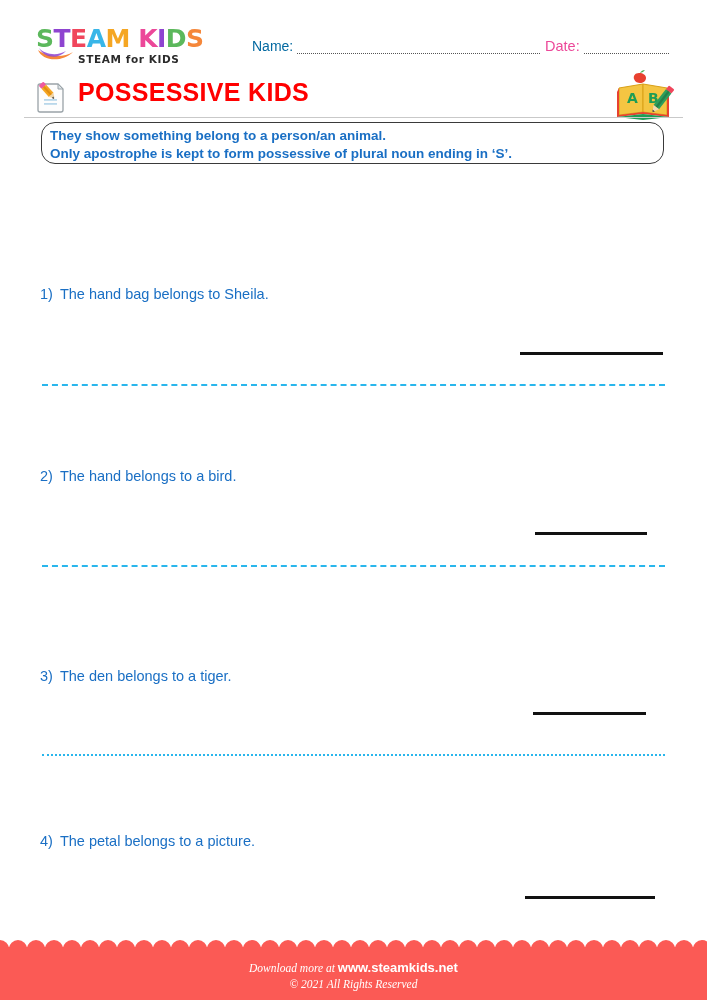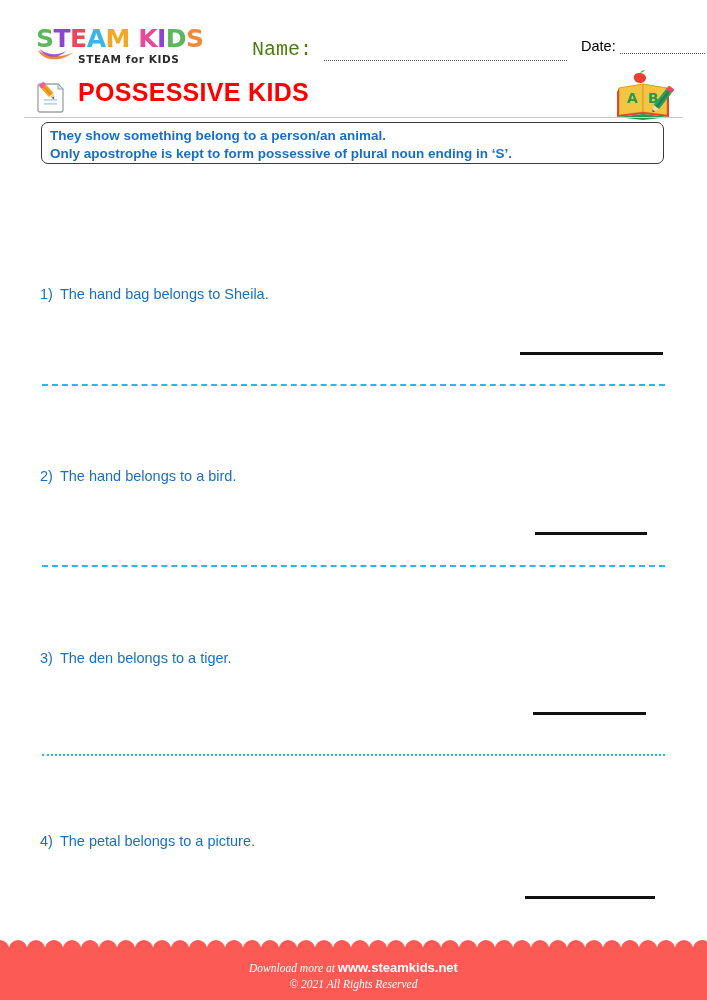--- a/index.html
+++ b/index.html
@@ -64,32 +64,31 @@
     font-weight: bold;
     color: #2b2b2b;
     letter-spacing: 0.6px;
     font-family: "DejaVu Sans", sans-serif;
   }
 
   .namefield {
     position: absolute;
     left: 252px;
     top: 38px;
-    font-size: 20px;
-    color: #4d7c0f;
-    font-family: Liberation Mono, monospace;
+    font-size: 14px;
+    color: #0369a1;
+    font-family: Liberation Sans, sans-serif;
   }
   .datefield {
     position: absolute;
     left: 545px;
     top: 38px;
     font-size: 14.5px;
-    color: #000000;
-    font-family: "Liberation Sans", sans-serif;
-    margin-left: 36px;
+    color: #ec4899;
+    font-family: "Liberation Sans", sans-serif;
   }
   .blankline {
     display: inline-block;
     border-bottom: 1.5px dotted #555;
     vertical-align: bottom;
     height: 13px;
   }
   .blankline.name { width: 243px; }
   .blankline.date { width: 85px; }
 
@@ -139,21 +138,21 @@
   }
 
   
   .info-box {
     position: absolute;
     left: 41px;
     top: 122px;
     width: 623px;
     height: 42px;
     border: 1.2px solid #3a3a3a;
-    border-radius: 7px;
+    border-radius: 14px;
     box-sizing: border-box;
     padding: 4px 8px 0 8px;
   }
   .info-line {
     color: #1a6fc4;
     font-size: 13.5px;
     font-weight: bold;
     line-height: 17.5px;
     font-family: "Liberation Sans", sans-serif;
     white-space: nowrap;
@@ -344,21 +343,21 @@
         <div class="q-text" style="top: 286px;"><span class="q-num">1)</span><span>The hand bag belongs to Sheila.</span></div>
         <div class="answer-line" style="left: 520px; top: 352px; width: 143px;"></div>
         <div class="sep-line" style="top: 384px;"></div>
       </div>
       <div class="q-item">
         <div class="q-text" style="top: 468px;"><span class="q-num">2)</span><span>The hand belongs to a bird.</span></div>
         <div class="answer-line" style="left: 535px; top: 532px; width: 112px;"></div>
         <div class="sep-line" style="top: 565px;"></div>
       </div>
       <div class="q-item">
-        <div class="q-text" style="top: 650px;"><span class="q-num">3)</span><span>The den belongs to a tiger.</span></div>
+        <div class="q-text" style="top: 668px;"><span class="q-num">3)</span><span>The den belongs to a tiger.</span></div>
         <div class="answer-line" style="left: 533px; top: 712px; width: 113px;"></div>
         <div class="sep-line dense" style="top: 754px;"></div>
       </div>
       <div class="q-item">
         <div class="q-text" style="top: 833px;"><span class="q-num">4)</span><span>The petal belongs to a picture.</span></div>
         <div class="answer-line" style="left: 525px; top: 896px; width: 130px;"></div>
       </div>
     </div>
 
   <div class="footer">

